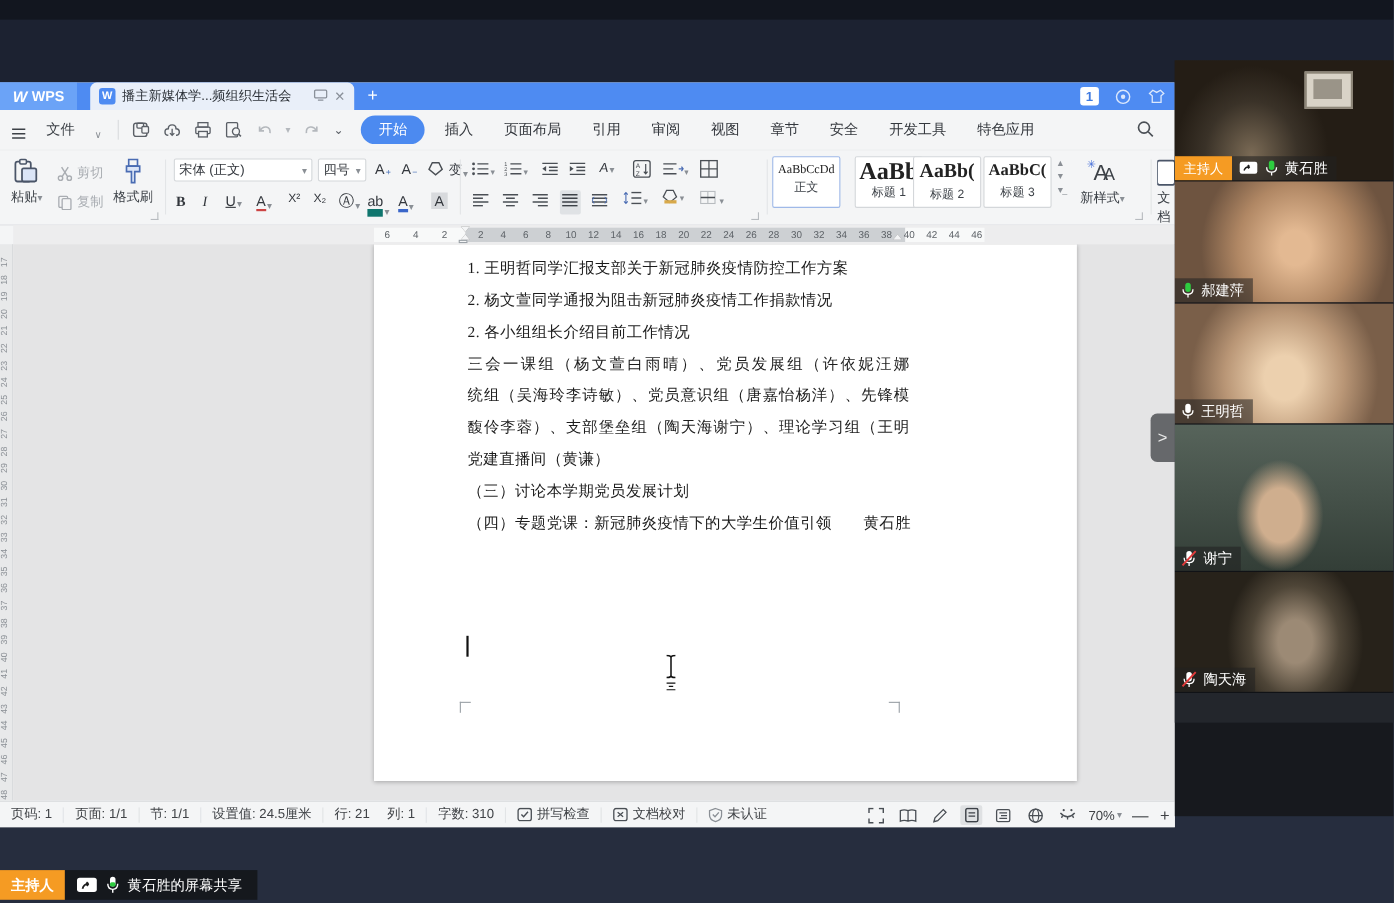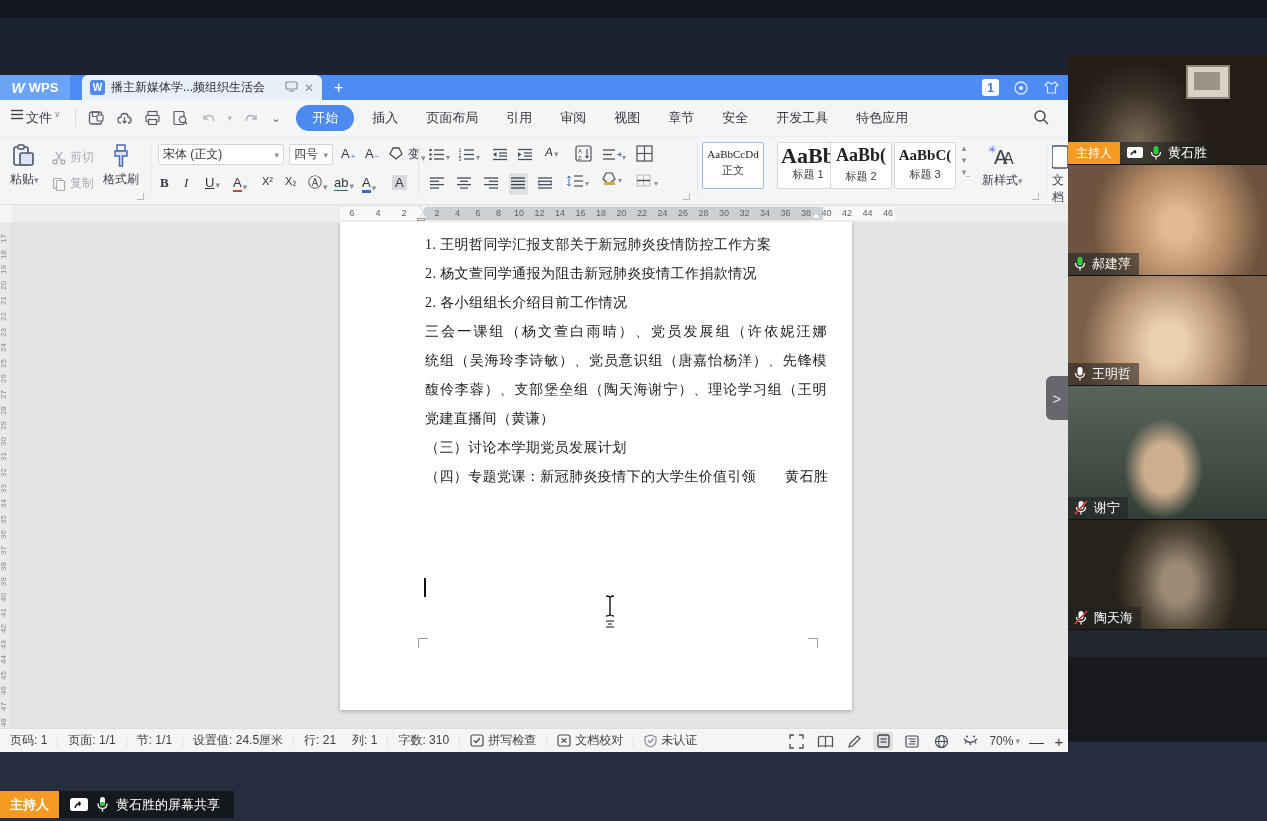--- a/index.html
+++ b/index.html
@@ -19,21 +19,21 @@
   .doc-tab-icon { width:15px; height:15px; background:#4e8bf2; border-radius:3px; color:#fff; font-size:10px; font-weight:bold; display:flex; align-items:center; justify-content:center; flex:none; }
   .doc-tab-title { font-size:12px; color:#2b3037; white-space:nowrap; overflow:hidden; flex:1; }
   .tab-mini { color:#8a909a; font-size:12px; flex:none; }
   .new-tab { color:#fff; font-size:16px; margin-left:12px; }
   .tab-right { position:absolute; right:8px; top:0; height:25px; display:flex; align-items:center; gap:14px; }
   .one-badge { width:17px; height:17px; background:#fff; border-radius:3px; color:#3f7ae0; font-size:12px; font-weight:bold; display:flex; align-items:center; justify-content:center; }
   .tab-right svg { display:block; }
 
   
   .menubar { position:absolute; left:0; top:25px; width:1068px; height:37px; background:#f4f5f6; display:flex; align-items:center; border-bottom:1px solid #eceeef; }
-  .file-menu { display:flex; align-items:flex-start; gap:2px; padding:0 10px 0 10px; color:#3c4147; font-size:13px; }
+  .file-menu { display:flex; align-items:flex-end; gap:18px; padding:0 10px 0 10px; color:#3c4147; font-size:13px; }
   .vdiv { width:1px; height:18px; background:#d9dbdd; margin:0 4px; }
   .qat { display:flex; align-items:center; gap:11px; padding:0 8px; }
   .qat svg { display:block; }
   .menu-items { display:flex; align-items:center; gap:0; margin-left:8px; }
   .menu-item { font-size:13px; color:#33373d; padding:3px 14px; white-space:nowrap; }
   .menu-item.active { background:#4c8af0; color:#fff; border-radius:13px; padding:4px 16px; margin-right:4px; }
   .search-zone { position:absolute; right:18px; top:9px; }
 
   
   .ribbon { position:absolute; left:0; top:62px; width:1068px; height:68px; background:#f4f5f6; border-bottom:1px solid #e0e2e4; }
@@ -61,21 +61,21 @@
   .hr-num { position:absolute; top:3px; font-size:9px; color:#5e6368; transform:translateX(-50%); }
   .tri-dn { position:absolute; width:0; height:0; border-left:4px solid transparent; border-right:4px solid transparent; border-top:5px solid #f4f5f6; filter:drop-shadow(0 0 0.5px #777); }
   .tri-up { position:absolute; width:0; height:0; border-left:4px solid transparent; border-right:4px solid transparent; border-bottom:5px solid #f4f5f6; filter:drop-shadow(0 0 0.5px #777); }
   .ind-box { position:absolute; width:8px; height:3px; background:#f4f5f6; border:1px solid #9aa0a6; }
 
   .vruler { position:absolute; left:0; top:147px; width:12px; height:506px; background:#e8e9ea; border-right:1px solid #d8dadc; overflow:hidden; }
   .vr-num { position:absolute; left:-1px; font-size:8px; color:#8a8f95; transform:rotate(-90deg); }
 
   
   .docarea { position:absolute; left:12px; top:147px; width:1056px; height:506px; background:#e4e4e5; overflow:hidden; }
-  .page { position:absolute; left:328px; top:0; width:512px; height:488px; background:#fff; box-shadow:0 1px 4px rgba(0,0,0,.28); }
+  .page { position:absolute; left:328px; top:0; width:639px; height:488px; background:#fff; box-shadow:0 1px 4px rgba(0,0,0,.28); }
   .doc-text { position:absolute; left:85px; top:8px; width:402px; font-family:"Liberation Serif",serif; font-size:14px; color:#1c1c1c; letter-spacing:0.4px; }
   .dline { height:29px; line-height:29px; white-space:nowrap; }
   .dline.j { text-align:justify; text-align-last:justify; white-space:normal; height:29px; overflow:hidden; }
   .crop { position:absolute; width:10px; height:10px; }
   .crop.l { border-left:1px solid #9aa0a6; border-top:1px solid #9aa0a6; }
   .crop.r { border-right:1px solid #9aa0a6; border-top:1px solid #9aa0a6; }
   .caret { position:absolute; width:1.5px; height:19px; background:#111; }
   .ibeam { position:absolute; }
 
   
@@ -296,21 +296,21 @@
           <span style="border-bottom:2px solid #c44;">A</span>
           <span class="dn">▾</span>
         </div>
       <div class="fmt" style="left:262px; top:38px; font-size:11px;">X²</div>
       <div class="fmt" style="left:285px; top:38px; font-size:11px;">X₂</div>
       <div class="fmt" style="left:308px; top:37px; font-size:14px;">
           <span>Ⓐ</span>
           <span class="dn">▾</span>
         </div>
       <div class="fmt" style="left:334px; top:38px;">
-          <span style="border-bottom:1px solid #0f766e;">ab</span>
+          <span style="border-bottom:7px solid #0f766e;">ab</span>
           <span class="dn">▾</span>
         </div>
       <div class="fmt" style="left:362px; top:38px;">
           <span style="border-bottom:3px solid #3a66c9;">A</span>
           <span class="dn">▾</span>
         </div>
       <div class="fmt" style="left:392px; top:38px;">
           <span style="background:#d8dadd; padding:0 3px;">A</span>
         </div>
       <div class="rgroup-sep" style="left:418px;"></div>

